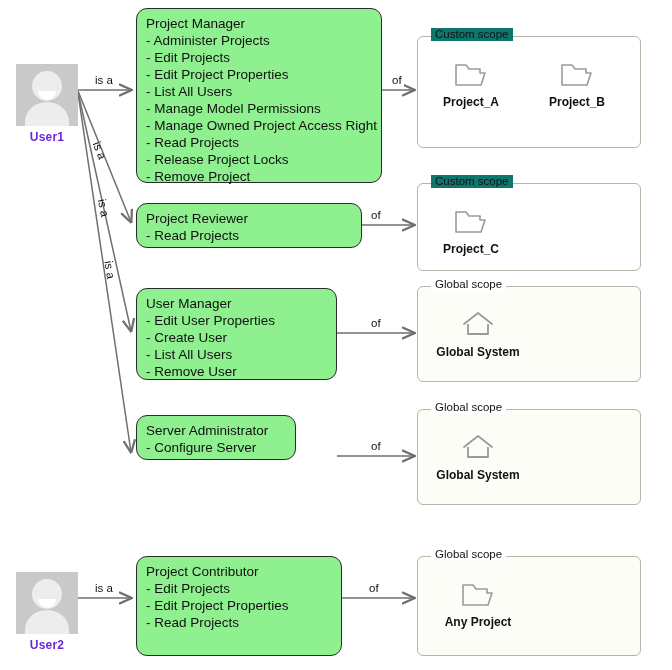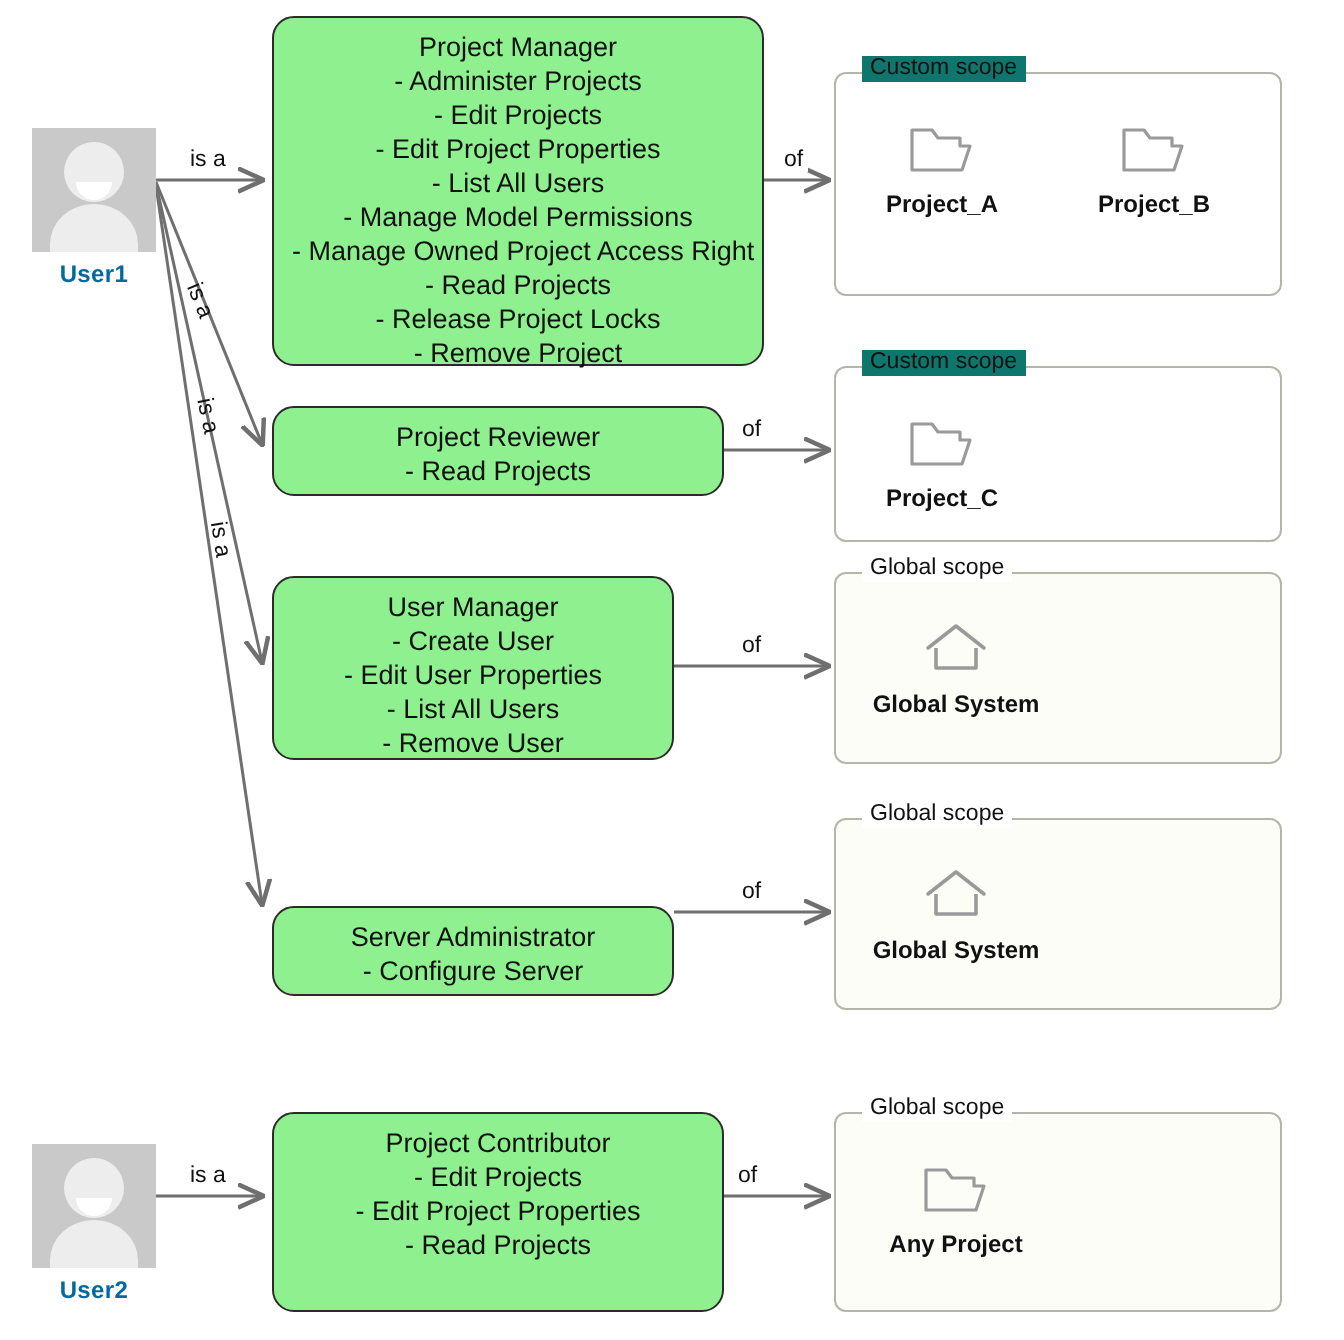--- a/index.html
+++ b/index.html
@@ -22,31 +22,30 @@
   }
   .avatar .mouth{
     position:absolute;left:50%;top:27px;transform:translateX(-50%);
     width:18px;height:9px;background:#ffffff;
     border-radius:0 0 9px 9px;
   }
   .avatar .body{
     position:absolute;left:50%;bottom:-16px;transform:translateX(-50%);
     width:44px;height:40px;border-radius:50% 50% 0 0;background:#ededed;
   }
-  .user-label{margin-top:4px;font-size:12px;font-weight:bold;color:#0369a1;letter-spacing:.2px;}
+  .user-label{margin-top:4px;font-size:12px;font-weight:bold;color:#6d28d9;letter-spacing:.2px;}
 
   
   .role-box{
     position:absolute;
     background:#8ef08e;
     border:1.3px solid #2b2b2b;
     border-radius:11px;
     box-sizing:border-box;
     padding:6px 9px 7px 9px;
-    text-align:center;
   }
   .role-title{font-size:13.5px;color:#111;line-height:17px;white-space:nowrap;}
   .role-perm{font-size:13.5px;color:#111;line-height:17px;white-space:nowrap;}
 
   
   .scope-panel{
     position:absolute;
     box-sizing:border-box;
     border:1.2px solid #b6b6a8;
     border-radius:6px;
@@ -143,32 +142,32 @@
     <div class="role-perm">- Remove Project</div>
   </div>
 
   <div class="role-box" style="left:136px;top:203px;width:226px;height:45px;">
     <div class="role-title">Project Reviewer</div>
     <div class="role-perm">- Read Projects</div>
   </div>
 
   <div class="role-box" style="left:136px;top:288px;width:201px;height:92px;">
     <div class="role-title">User Manager</div>
+    <div class="role-perm">- Edit User Properties</div>
     <div class="role-perm">- Create User</div>
-    <div class="role-perm">- Edit User Properties</div>
     <div class="role-perm">- List All Users</div>
     <div class="role-perm">- Remove User</div>
   </div>
 
-  <div class="role-box" style="left:136px;top:453px;width:201px;height:45px;">
+  <div class="role-box" style="left:136px;top:415px;width:160px;height:45px;">
     <div class="role-title">Server Administrator</div>
     <div class="role-perm">- Configure Server</div>
   </div>
 
-  <div class="role-box" style="left:136px;top:556px;width:226px;height:100px;">
+  <div class="role-box" style="left:136px;top:556px;width:206px;height:100px;">
     <div class="role-title">Project Contributor</div>
     <div class="role-perm">- Edit Projects</div>
     <div class="role-perm">- Edit Project Properties</div>
     <div class="role-perm">- Read Projects</div>
   </div>
 
   <div class="scope-panel custom" style="left:417px;top:36px;width:224px;height:112px;">
     <div class="scope-legend">Custom scope</div>
     <div class="scope-items">
       <div class="scope-item">

